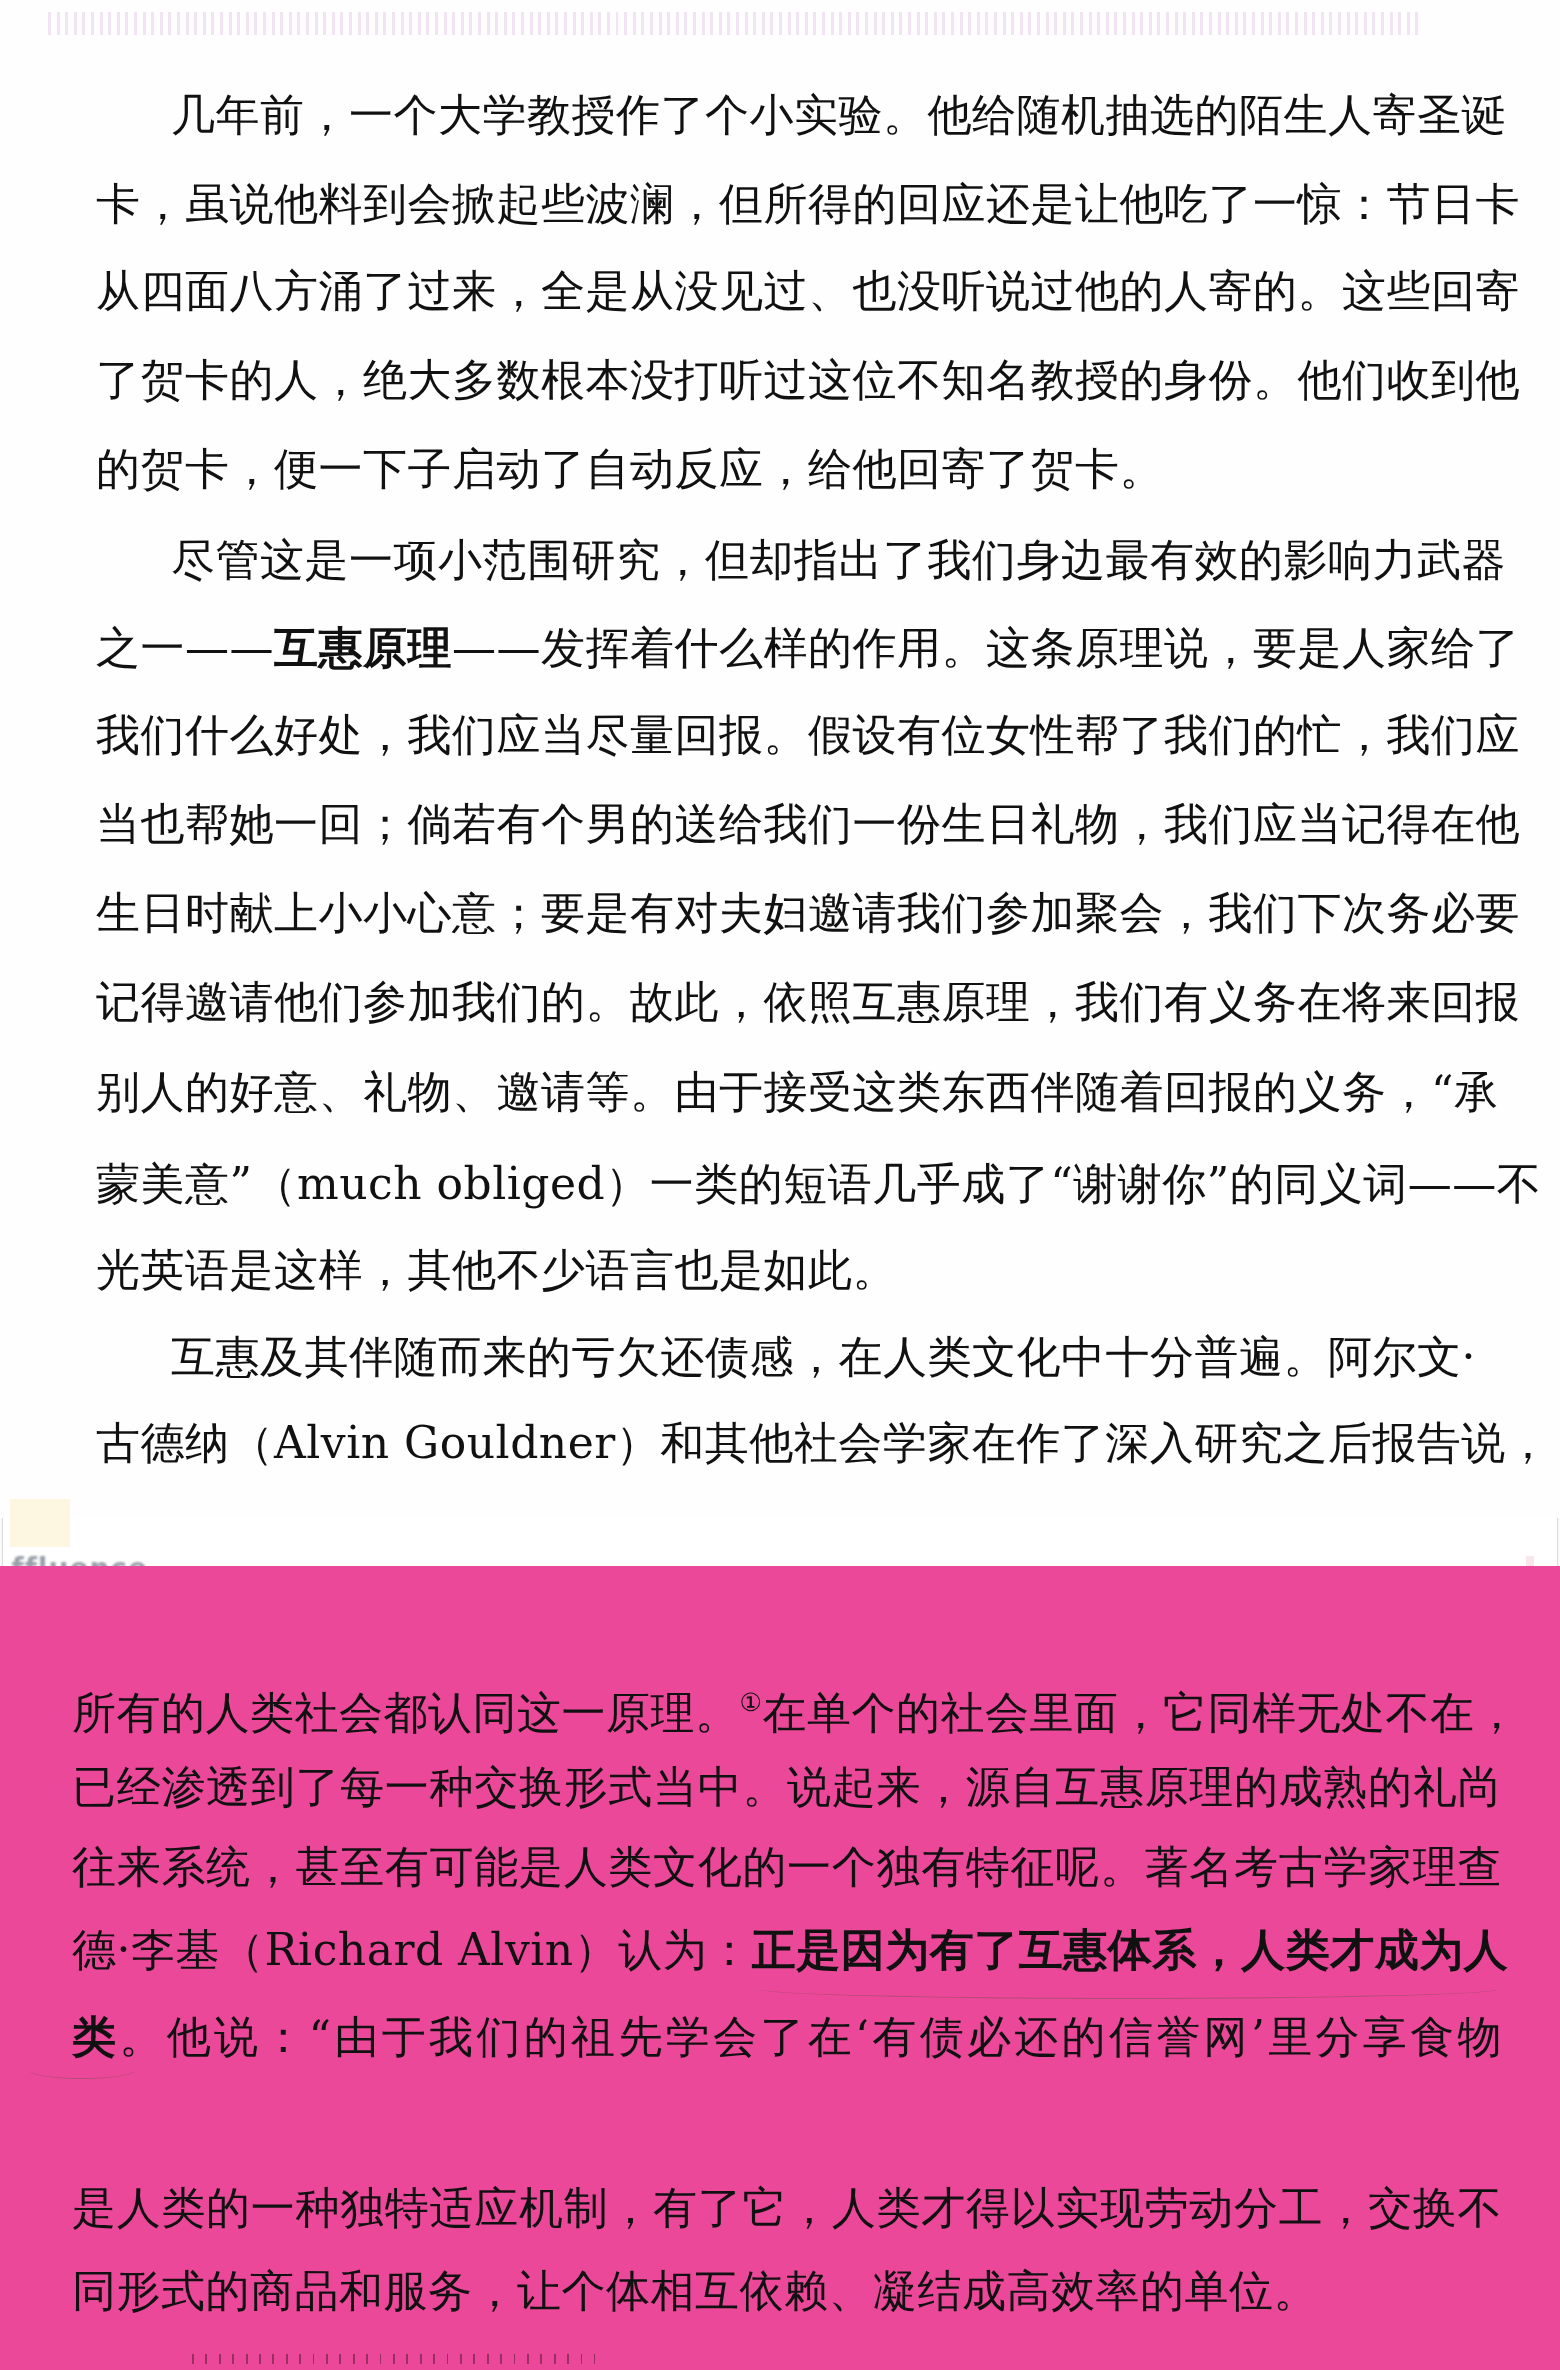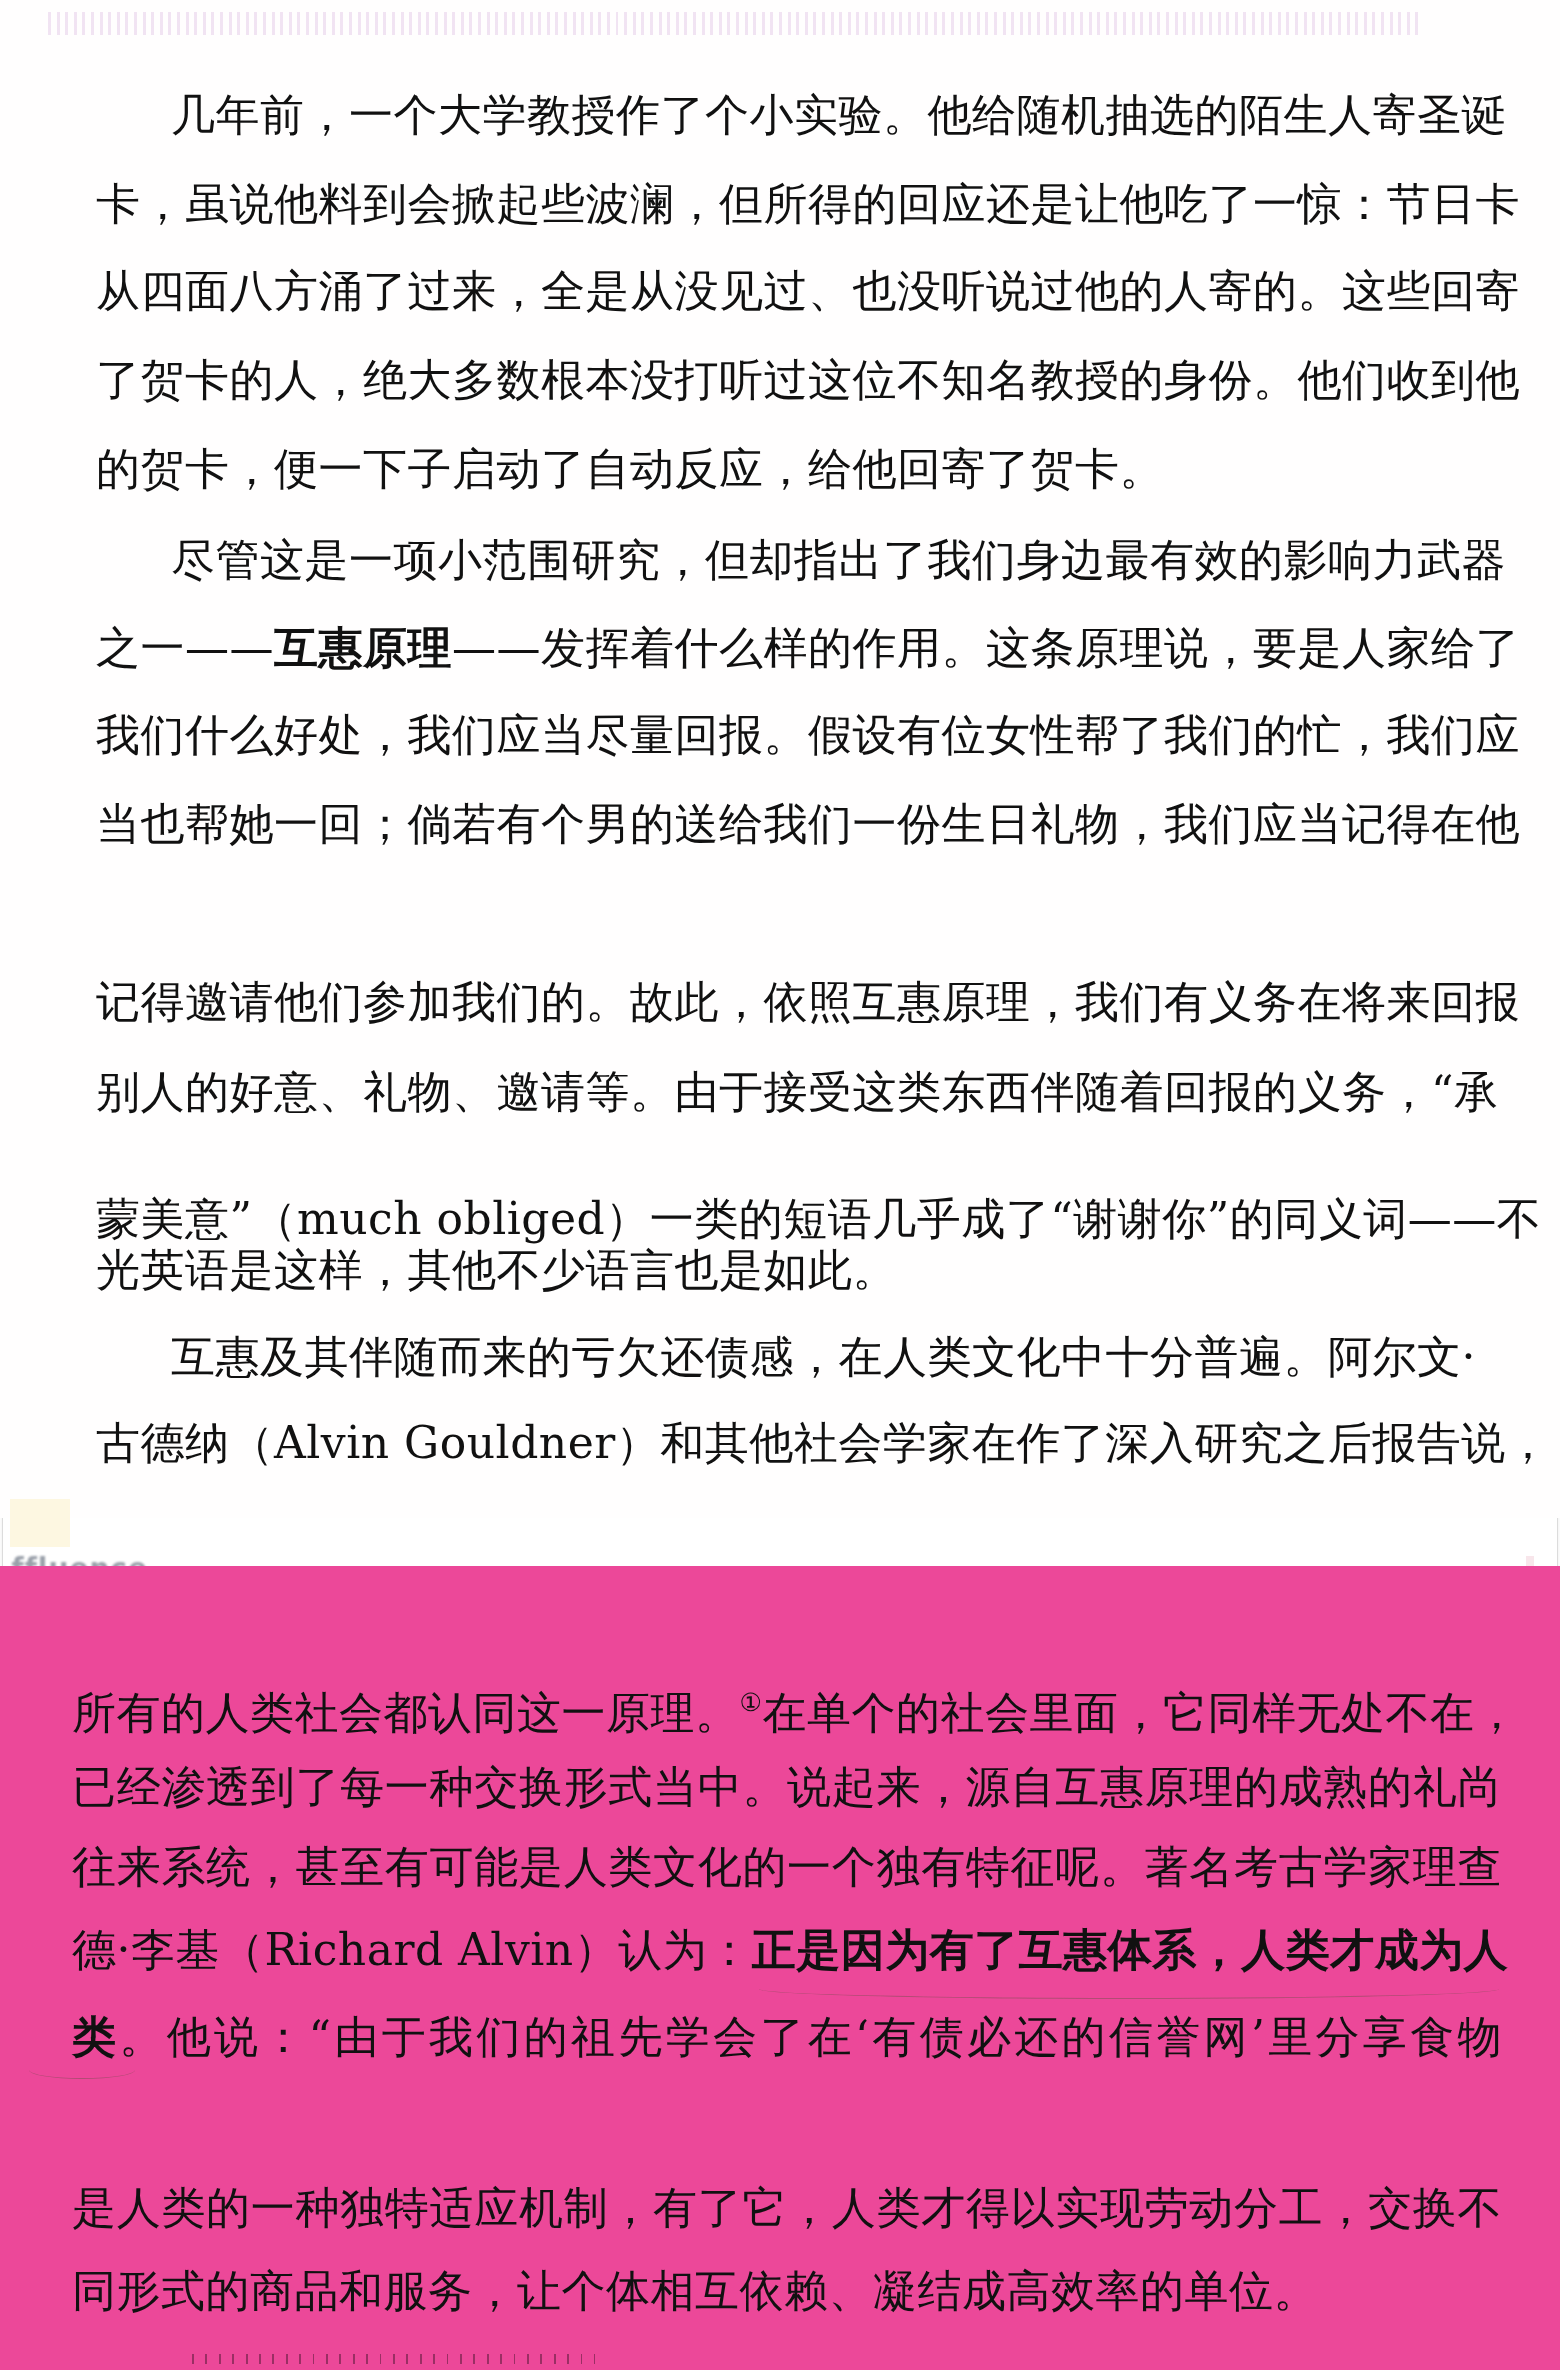--- a/index.html
+++ b/index.html
@@ -42,23 +42,24 @@
   <div class="line indent" style="top:88px">几年前，一个大学教授作了个小实验。他给随机抽选的陌生人寄圣诞</div>
   <div class="line" style="top:177px">卡，虽说他料到会掀起些波澜，但所得的回应还是让他吃了一惊：节日卡</div>
   <div class="line" style="top:264px">从四面八方涌了过来，全是从没见过、也没听说过他的人寄的。这些回寄</div>
   <div class="line" style="top:353px">了贺卡的人，绝大多数根本没打听过这位不知名教授的身份。他们收到他</div>
   <div class="line short" style="top:442px">的贺卡，便一下子启动了自动反应，给他回寄了贺卡。</div>
 
   <div class="line indent" style="top:533px">尽管这是一项小范围研究，但却指出了我们身边最有效的影响力武器</div>
   <div class="line" style="top:621px"><span>之一——</span><span class="bold">互惠原理</span><span>——发挥着什么样的作用。这条原理说，要是人家给了</span></div>
   <div class="line" style="top:708px">我们什么好处，我们应当尽量回报。假设有位女性帮了我们的忙，我们应</div>
   <div class="line" style="top:797px">当也帮她一回；倘若有个男的送给我们一份生日礼物，我们应当记得在他</div>
+  <div class="line" style="top:886px">生日时献上小小心意；要是有对夫妇邀请我们参加聚会，我们下次务必要</div>
   <div class="line" style="top:975px">记得邀请他们参加我们的。故此，依照互惠原理，我们有义务在将来回报</div>
   <div class="line" style="top:1065px">别人的好意、礼物、邀请等。由于接受这类东西伴随着回报的义务，“承</div>
-  <div class="line" style="top:1192px">蒙美意”（much obliged）一类的短语几乎成了“谢谢你”的同义词——不</div>
+  <div class="line" style="top:1157px">蒙美意”（much obliged）一类的短语几乎成了“谢谢你”的同义词——不</div>
   <div class="line short" style="top:1243px">光英语是这样，其他不少语言也是如此。</div>
 
   <div class="line indent" style="top:1330px">互惠及其伴随而来的亏欠还债感，在人类文化中十分普遍。阿尔文·</div>
   <div class="line" style="top:1416px">古德纳（Alvin Gouldner）和其他社会学家在作了深入研究之后报告说，</div>
 </div>
 
 <div class="stain"></div>
 <div class="bleed-word">ffluence</div>
 <div class="edge-right"></div>
 

